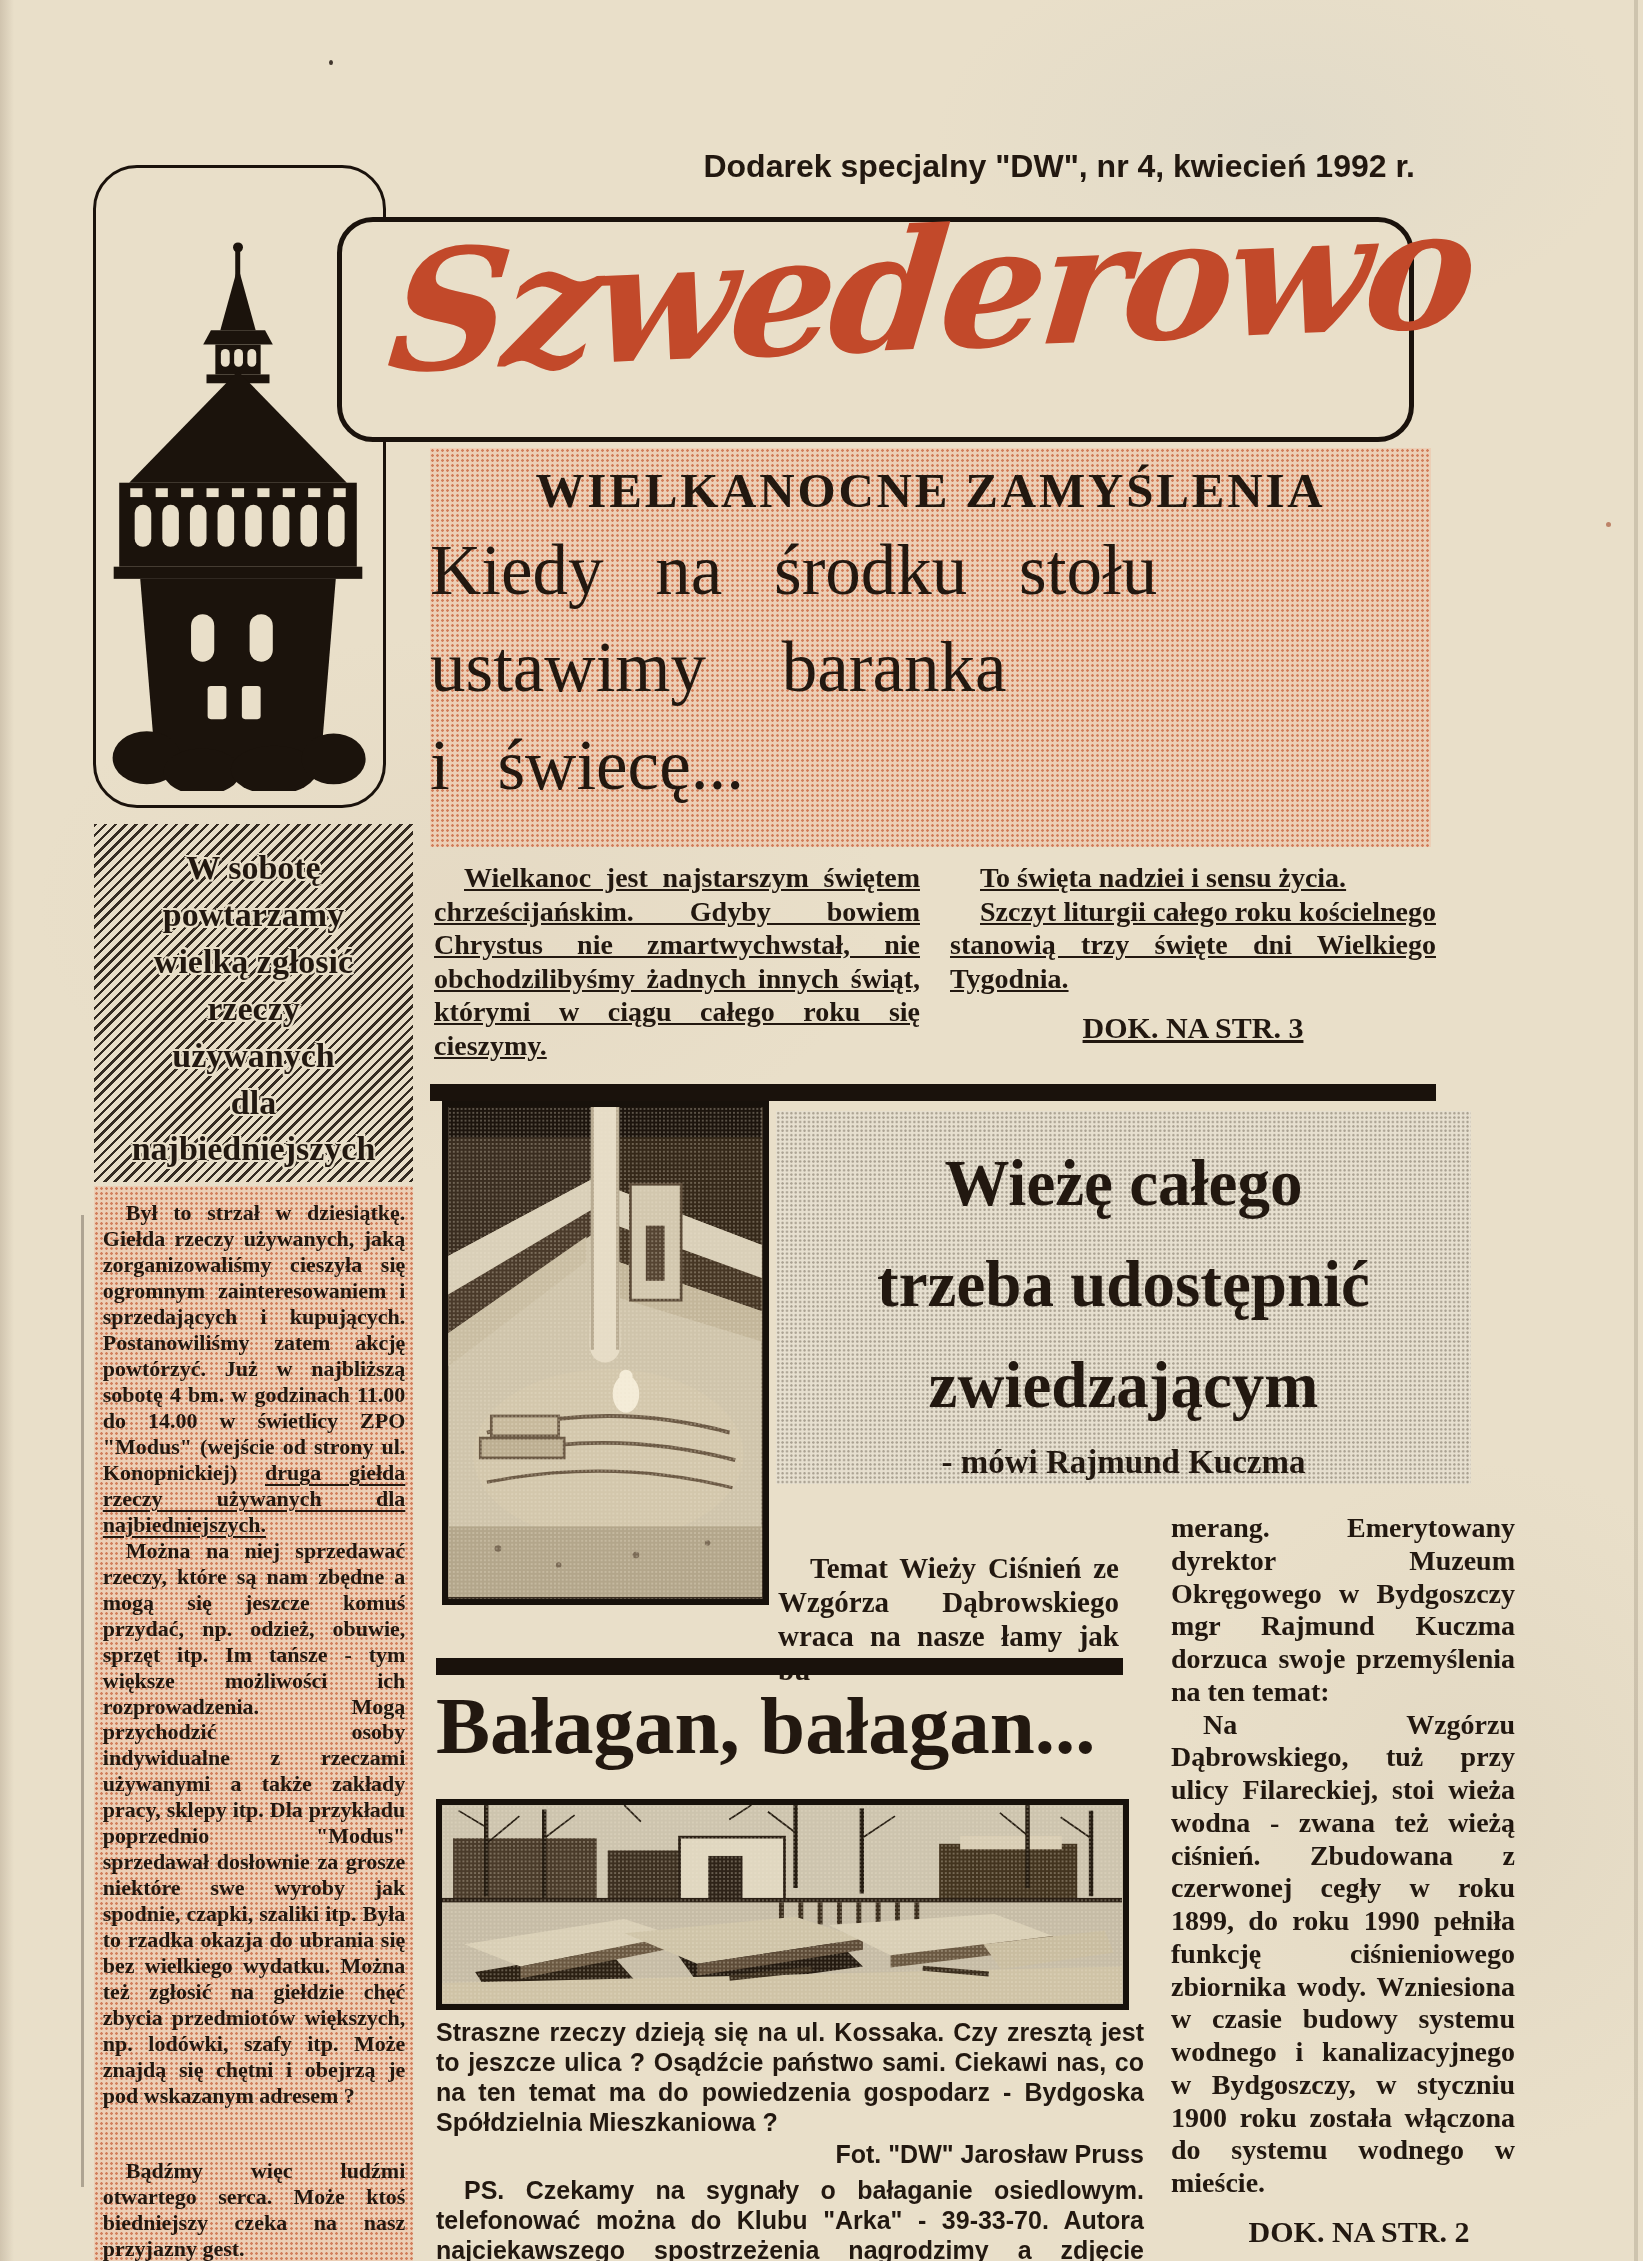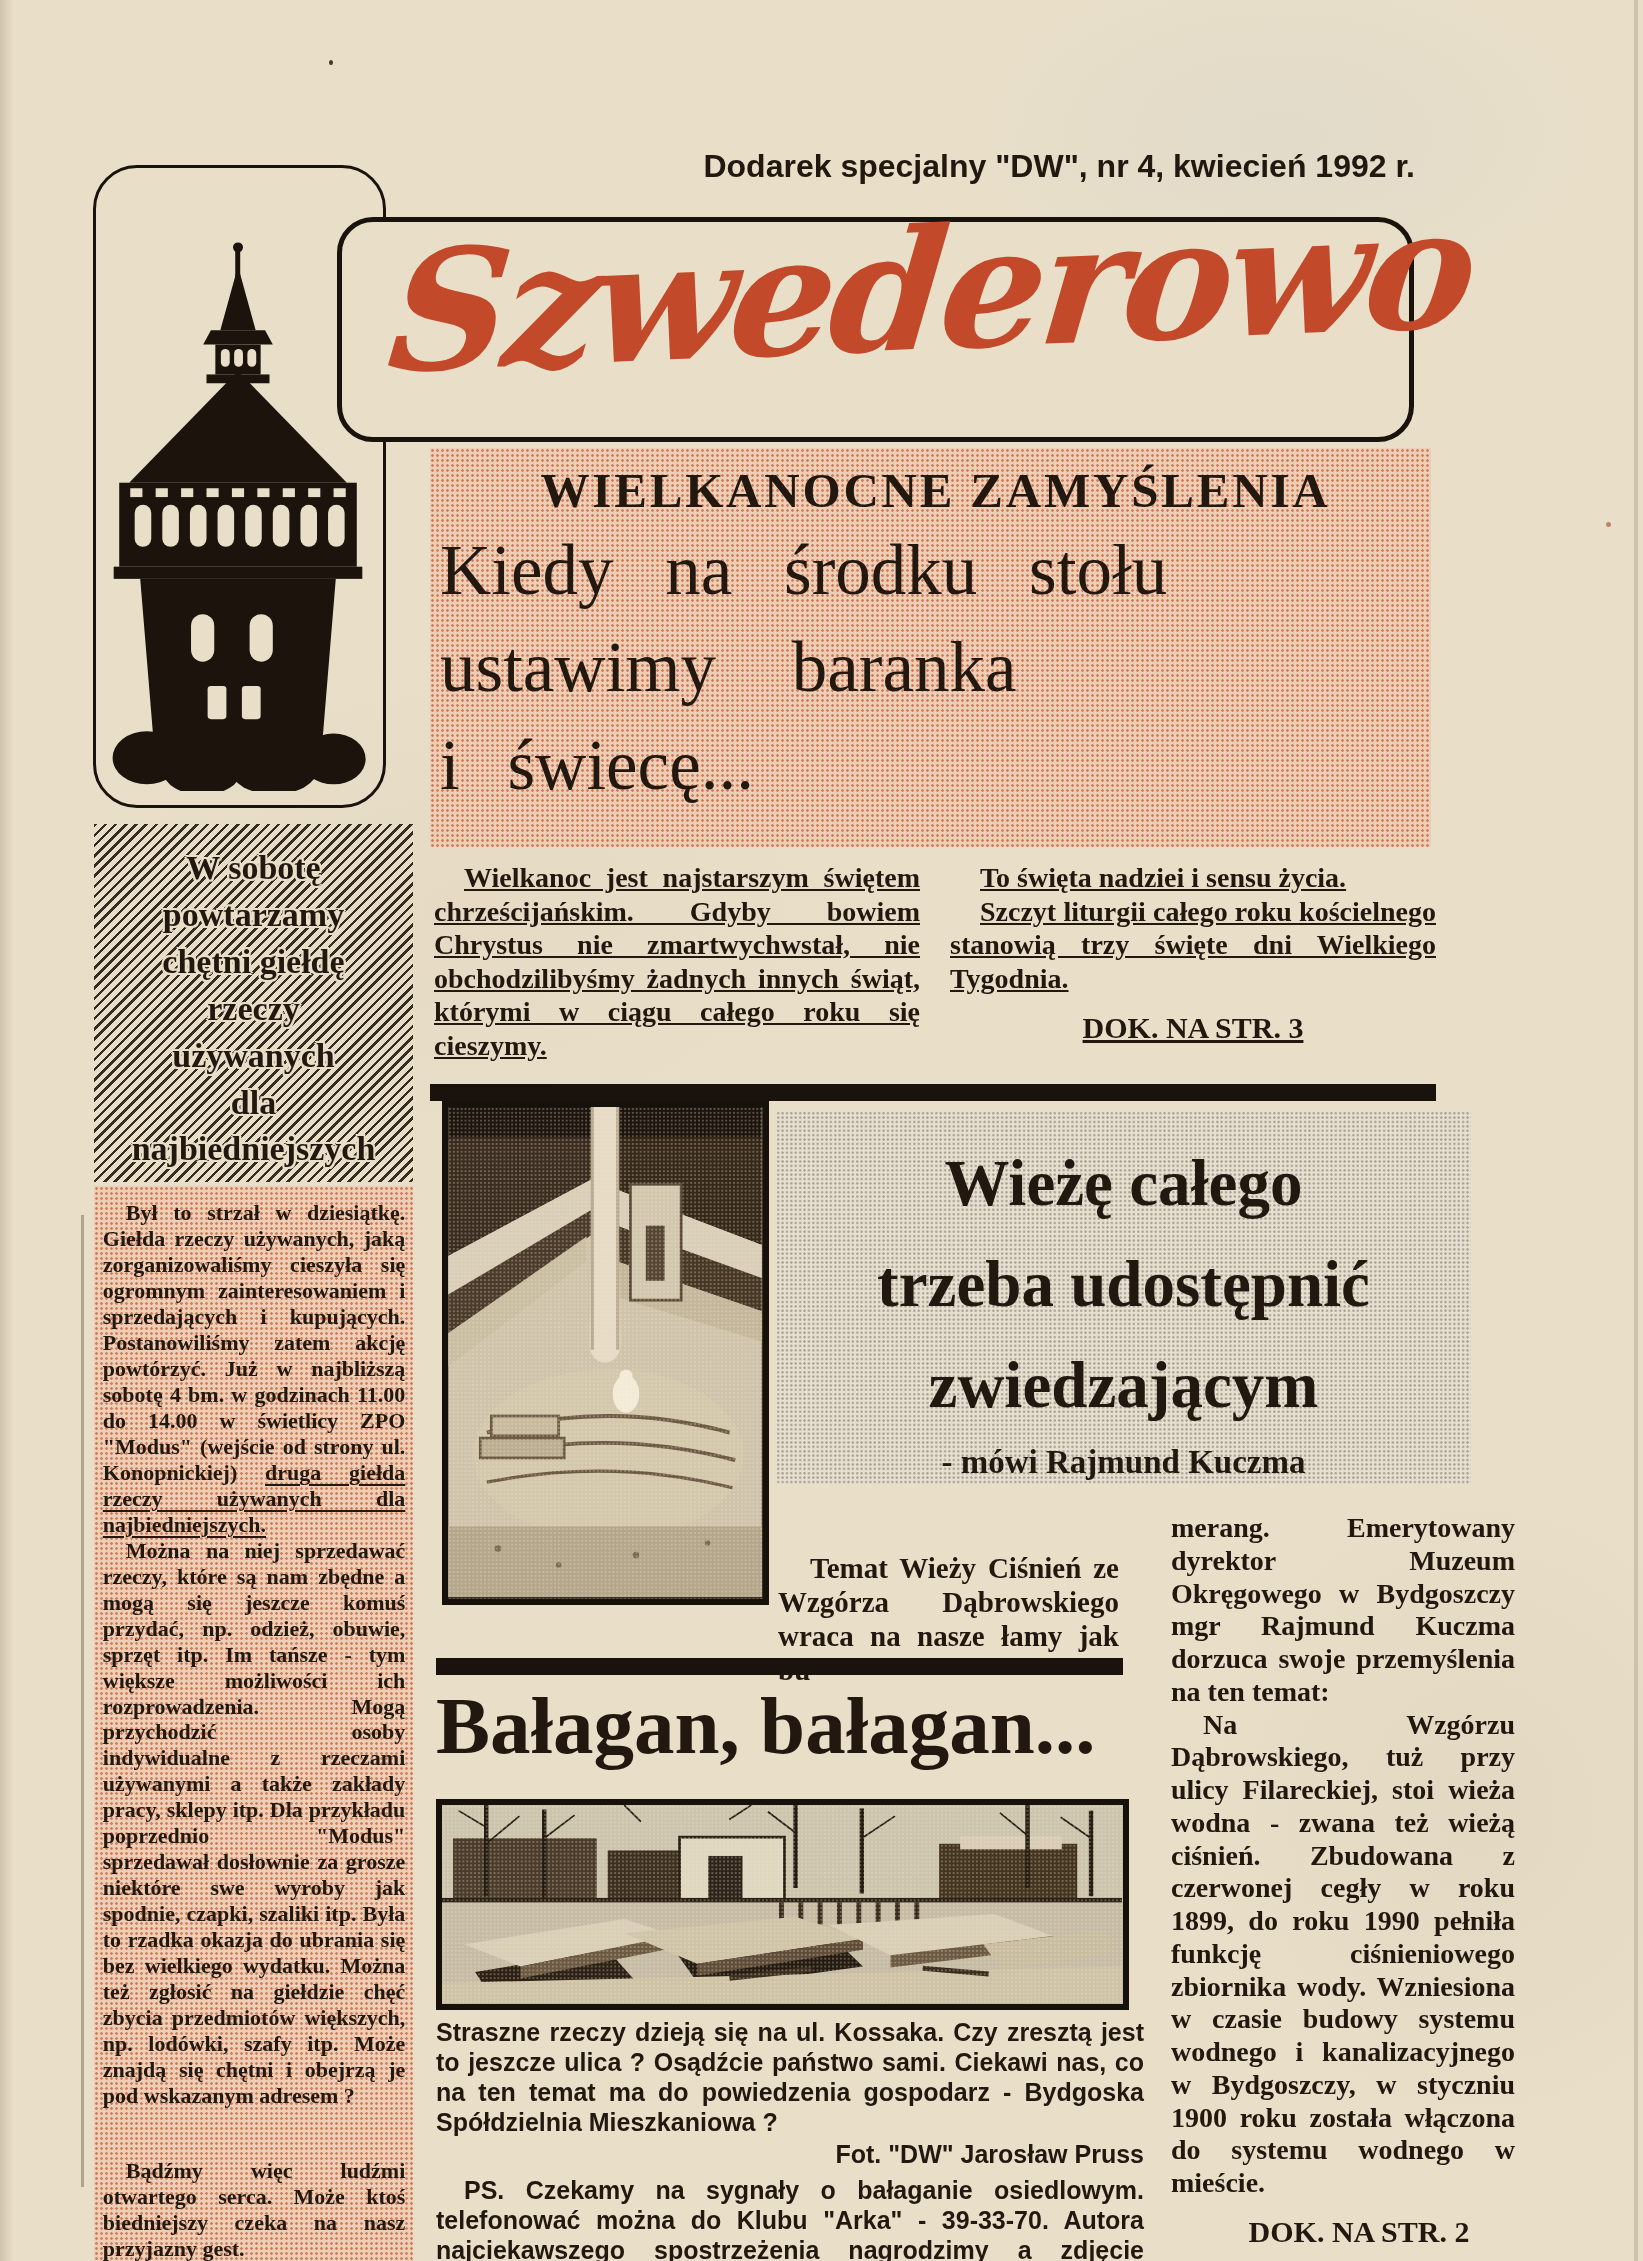--- a/index.html
+++ b/index.html
@@ -30,21 +30,21 @@
   .masthead-box{left:337px;top:217px;width:1077px;height:225px;border:5px solid #1a120c;border-radius:36px;background:var(--paper,#e9dfc9);}
   .masthead-title{
     position:absolute;left:49px;top:4.4px;
     font-family:"DejaVu Serif",serif;font-style:italic;font-weight:bold;
     font-size:166px;line-height:1.05;letter-spacing:-5.5px;color:var(--masthead_red,#c2492a);
     transform:rotate(-2.4deg) skewX(-8deg);transform-origin:left center;white-space:nowrap;
   }
   .issue-line{top:148px;left:0;width:1415px;text-align:right;font-family:"Liberation Sans",sans-serif;font-weight:bold;font-size:32px;}
   
   .salmon{background-color:var(--salmon_bg,#eccfb6);
-    background-image:radial-gradient(rgba(201,100,60,.75) 1.2px, transparent 1.5px);background-size:5px 5px;padding-left:10px;}
+    background-image:radial-gradient(rgba(201,100,60,.75) 1.2px, transparent 1.5px);background-size:5px 5px;}
   .graytone{background-color:var(--gray_bg,#e7e0d0);
     background-image:radial-gradient(rgba(120,110,95,.55) 1px, transparent 1.4px);background-size:4.4px 4.4px;}
   .hatch{background-image:repeating-linear-gradient(135deg, rgba(28,19,11,.88) 0 2.5px, rgba(0,0,0,0) 2.5px 7.2px);font-family:Liberation Serif, serif;}
   
   .easter-block{left:430px;top:448px;width:1001px;height:399px;padding-top:14.4px;overflow:hidden;}
   .easter-kicker{text-align:center;font-weight:bold;font-size:49px;letter-spacing:2.8px;}
   .easter-headline{margin-top:4.4px;font-size:71px;line-height:1.31;text-align:left;white-space:nowrap;}
   .ehl1{word-spacing:34px;}
   .ehl2{word-spacing:58px;}
   .ehl3{word-spacing:30px;}
@@ -163,21 +163,21 @@
       <p class="para">Szczyt liturgii całego roku kościelnego stanowią trzy święte dni Wielkiego Tygodnia.</p>
       <p class="para dok">DOK. NA STR. 3</p>
     </div>
   </div>
 
   <div class="abs black-rule"></div>
 
   <div class="abs flea-head hatch">
     <div class="line">W sobotę</div>
     <div class="line">powtarzamy</div>
-    <div class="line">chętni giełdę</div>
+    <div class="line">wielką zgłosić</div>
     <div class="line">rzeczy</div>
     <div class="line">używanych</div>
     <div class="line">dla</div>
     <div class="line">najbiedniejszych</div>
   </div>
 
   <div class="abs flea-body salmon">
     <p class="para"><span>Był to strzał w dziesiątkę. Giełda rzeczy używanych, jaką zorganizowaliśmy cieszyła się ogromnym zainteresowaniem i sprzedających i kupujących. Postanowiliśmy zatem akcję powtórzyć. Już w najbliższą sobotę 4 bm. w godzinach 11.00 do 14.00 w świetlicy ZPO "Modus" (wejście od strony ul. Konopnickiej) </span><span class="uline">druga giełda rzeczy używanych dla najbiedniejszych.</span></p>
     <p class="para">Można na niej sprzedawać rzeczy, które są nam zbędne a mogą się jeszcze komuś przydać, np. odzież, obuwie, sprzęt itp. Im tańsze - tym większe możliwości ich rozprowadzenia. Mogą przychodzić osoby indywidualne z rzeczami używanymi a także zakłady pracy, sklepy itp. Dla przykładu poprzednio "Modus" sprzedawał dosłownie za grosze niektóre swe wyroby jak spodnie, czapki, szaliki itp. Była to rzadka okazja do ubrania się bez wielkiego wydatku. Można też zgłosić na giełdzie chęć zbycia przedmiotów większych, np. lodówki, szafy itp. Może znajdą się chętni i obejrzą je pod wskazanym adresem ?</p>
     <p class="para gap">Bądźmy więc ludźmi otwartego serca. Może ktoś biedniejszy czeka na nasz przyjazny gest.</p>

